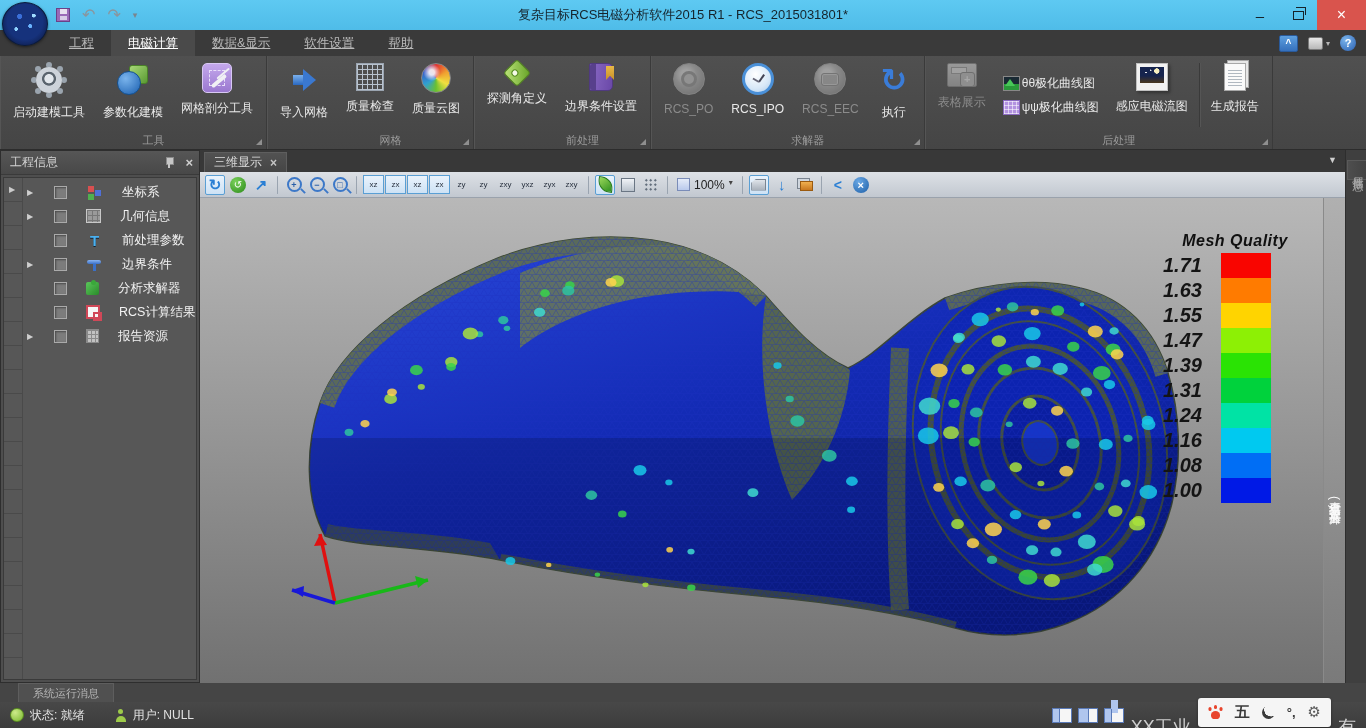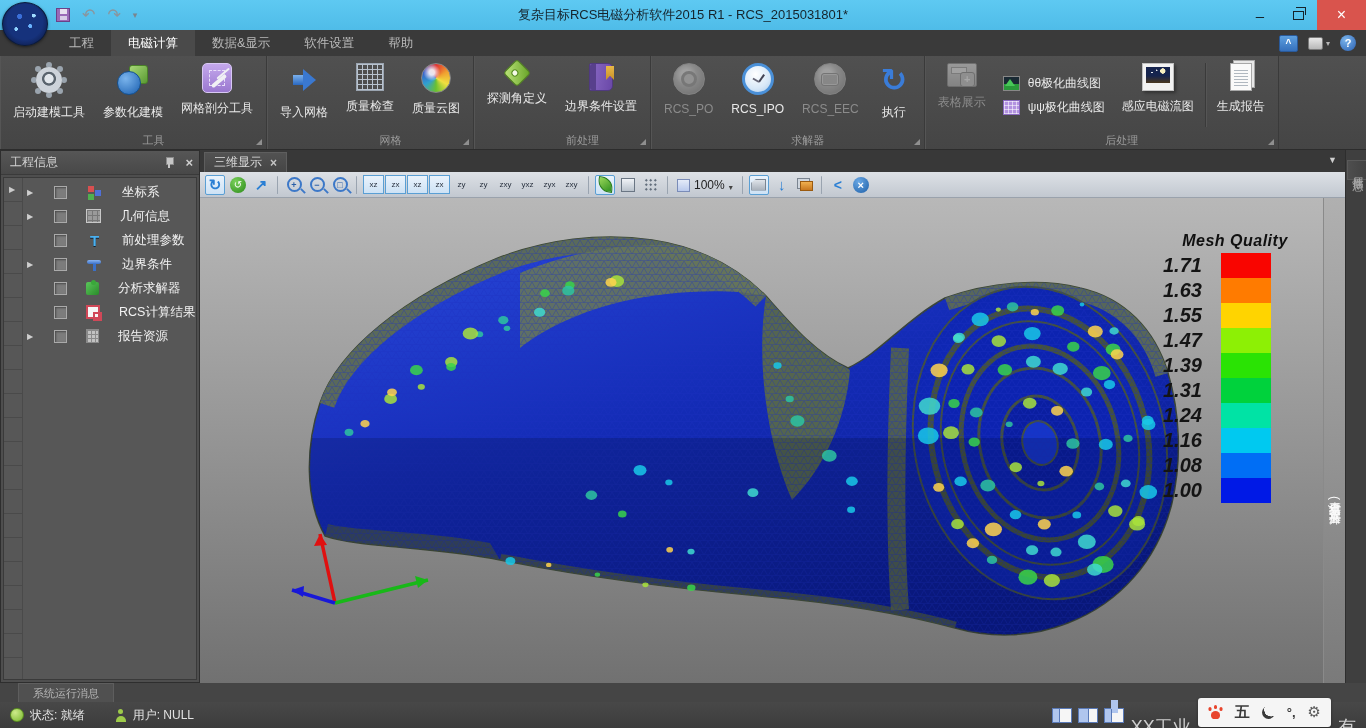--- a/index.html
+++ b/index.html
@@ -26,21 +26,21 @@
     font-size:13px; color:#15232b; }
   .winctl { position:absolute; right:0; top:0; display:flex; height:30px; z-index:5; }
   .wbtn { width:38px; height:30px; display:flex; align-items:center; justify-content:center; color:#15232b; font-size:15px; }
   .wbtn.close { width:49px; background:#d9544d; color:#fff; font-size:16px; }
   .ic-restore { width:11px; height:9px; border:1.5px solid #15232b; position:relative; background:transparent; }
   .ic-restore::before { content:""; position:absolute; left:2px; top:-5px; width:9px; height:7px; border:1.5px solid #15232b; border-bottom:none; border-left:none; }
 
   
   .menubar { height:26px; background:#3a3a3a; display:flex; align-items:stretch; flex:none; position:relative; }
   .menutabs { display:flex; margin-left:52px; }
-  .mtab { padding:0 17px; display:flex; align-items:center; font-size:12.5px; color:#b9b9b9; cursor:default; }
+  .mtab { padding:0 17px; display:flex; align-items:center; font-size:12.5px; color:#b9b9b9; cursor:default;text-decoration:underline; }
   .mtab.active { background:#4a4a4a; color:#ffffff; }
   .menuright { margin-left:auto; display:flex; align-items:center; gap:10px; padding-right:10px; }
   .mr-collapse { width:19px; height:17px; background:linear-gradient(#5da0e0,#3570bc); border:1px solid #2a5a9a; border-radius:2px;
     color:#fff; font-size:10px; font-weight:bold; display:flex; align-items:center; justify-content:center; }
   .mr-dev { display:flex; align-items:center; gap:3px; }
   .mr-dev .dev { width:15px; height:13px; background:linear-gradient(#e8e8e8,#b8b8b8); border:1px solid #7a7a7a; border-radius:2px; }
   .mr-dev .caret { color:#b5b5b5; font-size:8px; }
   .mr-help { width:16px; height:16px; border-radius:50%; background:radial-gradient(circle at 35% 30%, #7ab4ec, #2a5fb0);
     color:#fff; font-size:11px; font-weight:bold; display:flex; align-items:center; justify-content:center; }
 
@@ -51,21 +51,21 @@
   .rbtn { display:flex; flex-direction:column; align-items:center; justify-content:flex-start; padding:4px 9px 2px;
     cursor:default; border-radius:2px; }
   .rtxt { font-size:12px; color:#e8e8e8; margin-top:7px; white-space:nowrap; }
   .rbtn.dis .rtxt { color:#8b8b8b; }
   .rbtn.dis .ric { filter:grayscale(1); opacity:.5; }
   .rlabel { height:18px; display:flex; align-items:center; justify-content:center; font-size:11px; color:#9b9b9b; position:relative;padding-left:41px; }
   .rcorner { position:absolute; right:4px; bottom:4px; width:0; height:0;
     border-left:6px solid transparent; border-bottom:6px solid #8f8f8f; }
   .rsep { width:1px; background:#3a3a3a; box-shadow:1px 0 0 #555; margin:4px 2px; }
   .smallcol { display:flex; flex-direction:column; justify-content:center; gap:7px; padding:0 8px; }
-  .sbtn { display:flex; align-items:center; gap:8px; cursor:default; }
+  .sbtn { display:flex; align-items:center; gap:2px; cursor:default; }
   .stxt { font-size:12px; color:#e8e8e8; white-space:nowrap; }
 
   .ric { width:34px; height:34px; position:relative; display:flex; align-items:center; justify-content:center; flex:none; }
   .ic-gear::before { content:""; width:26px; height:26px; border-radius:50%;
     background:radial-gradient(circle at 50% 45%, #e2e7ec 0 22%, #5a646e 26% 34%, #cdd3da 38% 70%, #8c96a2 100%);
     box-shadow:0 -15px 0 -10px #9aa4ae, 0 15px 0 -10px #9aa4ae, 15px 0 0 -10px #9aa4ae, -15px 0 0 -10px #9aa4ae,
       11px -11px 0 -10px #9aa4ae, -11px 11px 0 -10px #9aa4ae, 11px 11px 0 -10px #9aa4ae, -11px -11px 0 -10px #9aa4ae; }
   .ic-param::before { content:""; position:absolute; right:2px; top:2px; width:17px; height:17px; border-radius:3px;
     background:linear-gradient(135deg,#a8d878,#5a9a32); border:1px solid #4a8228; }
   .ic-param::after { content:""; position:absolute; left:1px; bottom:2px; width:22px; height:22px; border-radius:50%;
@@ -190,21 +190,21 @@
   .vt-layers i { width:16px; height:13px; position:relative; }
   .vt-layers i::before { content:""; position:absolute; left:0; top:0; width:11px; height:9px; background:#cfd6de; border:1px solid #7a8490; }
   .vt-layers i::after { content:""; position:absolute; right:0; bottom:0; width:11px; height:8px; background:linear-gradient(#f0b050,#c87820); border:1px solid #9a5a10; }
   .vt-bluebold i { color:#2a7fd4; font-weight:bold; font-size:14px; font-style:normal; }
   .vt-roundblue i { width:16px; height:16px; border-radius:50%; background:radial-gradient(circle at 35% 30%, #6aa8e4, #1d5fa8);
     color:#fff; font-size:11px; font-weight:bold; font-style:normal; display:flex; align-items:center; justify-content:center; }
   .viewbtns { display:flex; align-items:center; gap:1px; }
   .vwb { height:19px; min-width:21px; padding:0 1px; display:flex; align-items:center; justify-content:center;
     font-size:8px; color:#2a3340; border:1px solid transparent; letter-spacing:0; }
   .vwb.box { border-color:#5a9fd4; background:linear-gradient(#eaf3fc,#cde2f5); }
-  .zoomcl { display:flex; align-items:flex-end; gap:4px; padding:0 3px; }
+  .zoomcl { display:flex; align-items:flex-start; gap:4px; padding:0 3px; }
   .zoomcl .zi { width:13px; height:13px; background:linear-gradient(#e4ebf8,#b9c9ec); border:1px solid #7a8cb8; }
   .zoomcl .zt { font-size:12px; color:#222; }
   .zoomcl .zc { font-size:8px; color:#444; }
 
   .canvasrow { flex:1; display:flex; min-height:0; }
   .canvas { flex:1; position:relative; background:linear-gradient(#b8b8b8,#717171); overflow:hidden; }
   .canvas svg { position:absolute; inset:0; width:100%; height:100%; }
   .legend { position:absolute; top:8px; right:12px; width:152px; z-index:3;margin-top:26px; }
   .legend-title { font-size:16px; font-weight:bold; font-style:italic; color:#101010; text-align:center; margin-bottom:3px;
     letter-spacing:.5px; }

